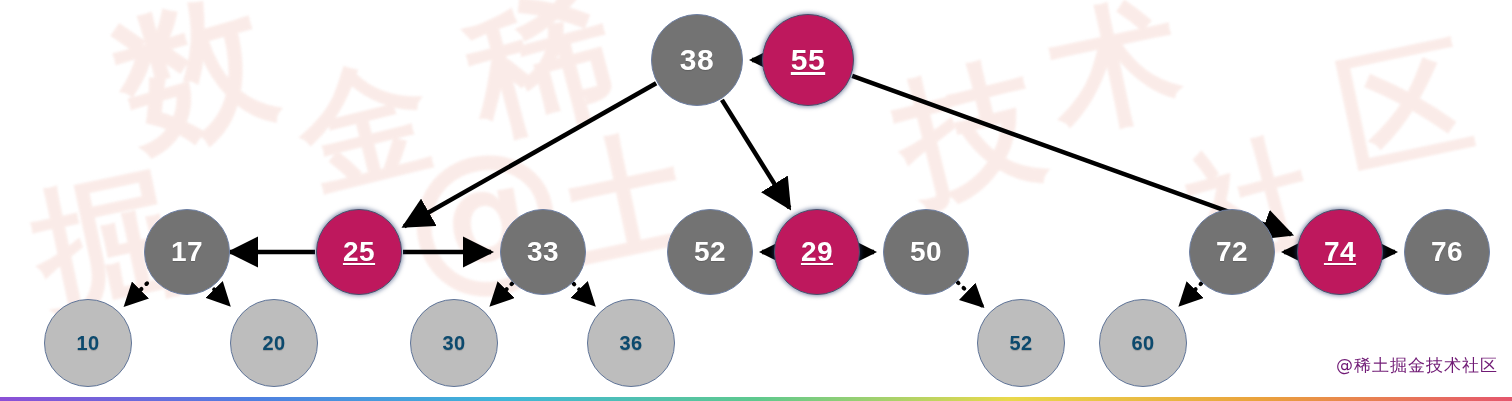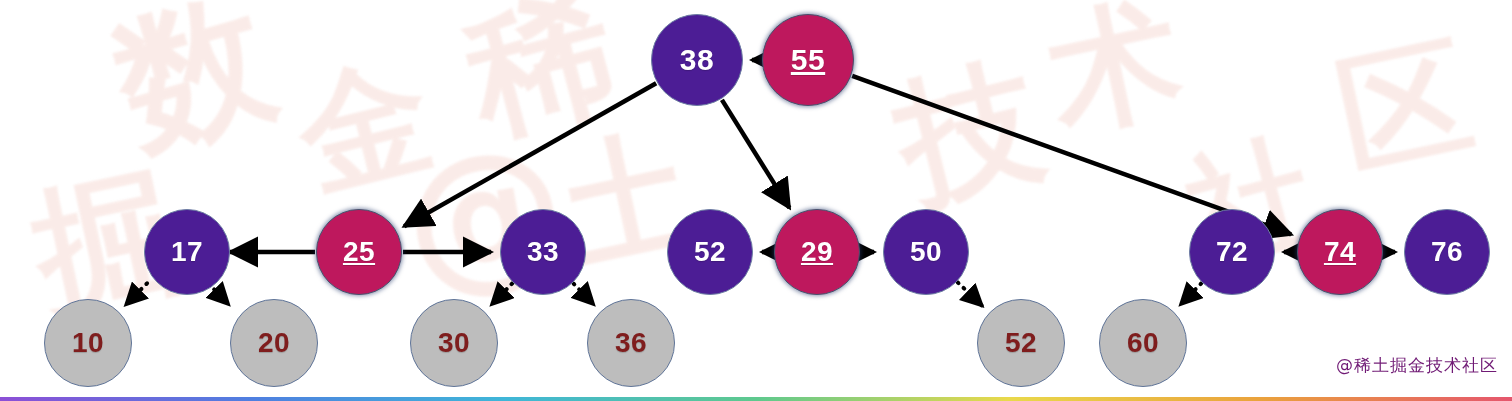--- a/index.html
+++ b/index.html
@@ -44,27 +44,27 @@
     display: flex;
     align-items: center;
     justify-content: center;
     box-sizing: border-box;
     color: #ffffff;
     font-family: "Liberation Sans", sans-serif;
     font-weight: 700;
     letter-spacing: .5px;
     text-shadow: 0 1px 1px rgba(0,0,0,.18);
   }
-  .node.red   { background: #4c1d95; border: 1.5px solid #6d7fa3; }
+  .node.red   { background: #737373; border: 1.5px solid #6d7fa3; }
   .node.black { background: #be185d; border: 1.5px solid #46536e;
                 box-shadow: 0 0 4px 1px rgba(40,60,110,.55); text-decoration: underline; }
   .node.gray  { background: #bdbdbd; border: 1.8px solid #5f7498; color: #fdfdfd; }
   .node.lvl1  { width: 92px;  height: 92px;  font-size: 30px; }
   .node.lvl2  { width: 86px;  height: 86px;  font-size: 28px; }
-  .node.lvl3  { width: 88px;  height: 88px;  font-size: 28px; color:#7f1d1d; }
+  .node.lvl3  { width: 88px;  height: 88px;  font-size: 20px; color:#0c4a6e; }
 
   
   #corner-watermark {
     position: absolute;
     right: 14px;
     bottom: 24px;
     color: #701a75;
     font-size: 17px;
     font-family: "DejaVu Sans", sans-serif;
     letter-spacing: 1px;

